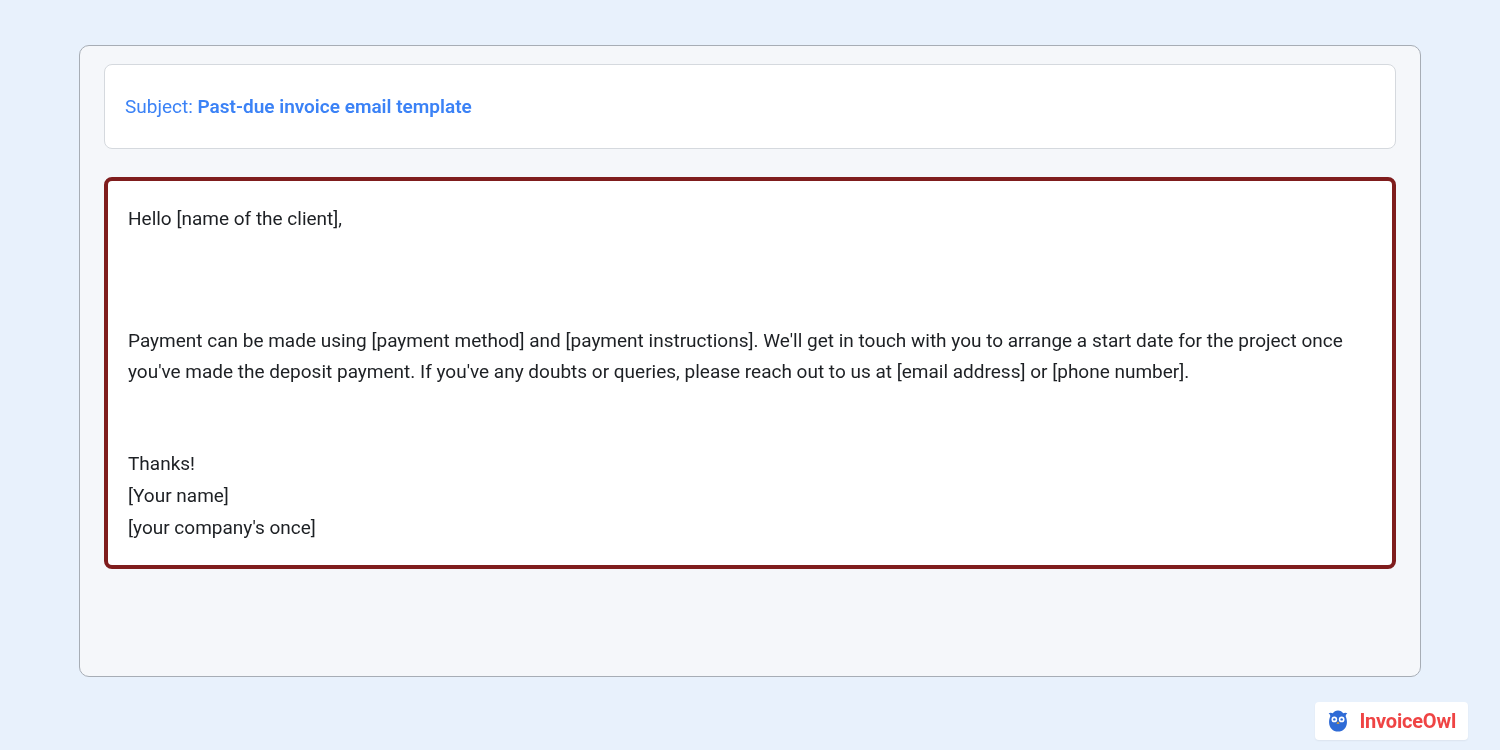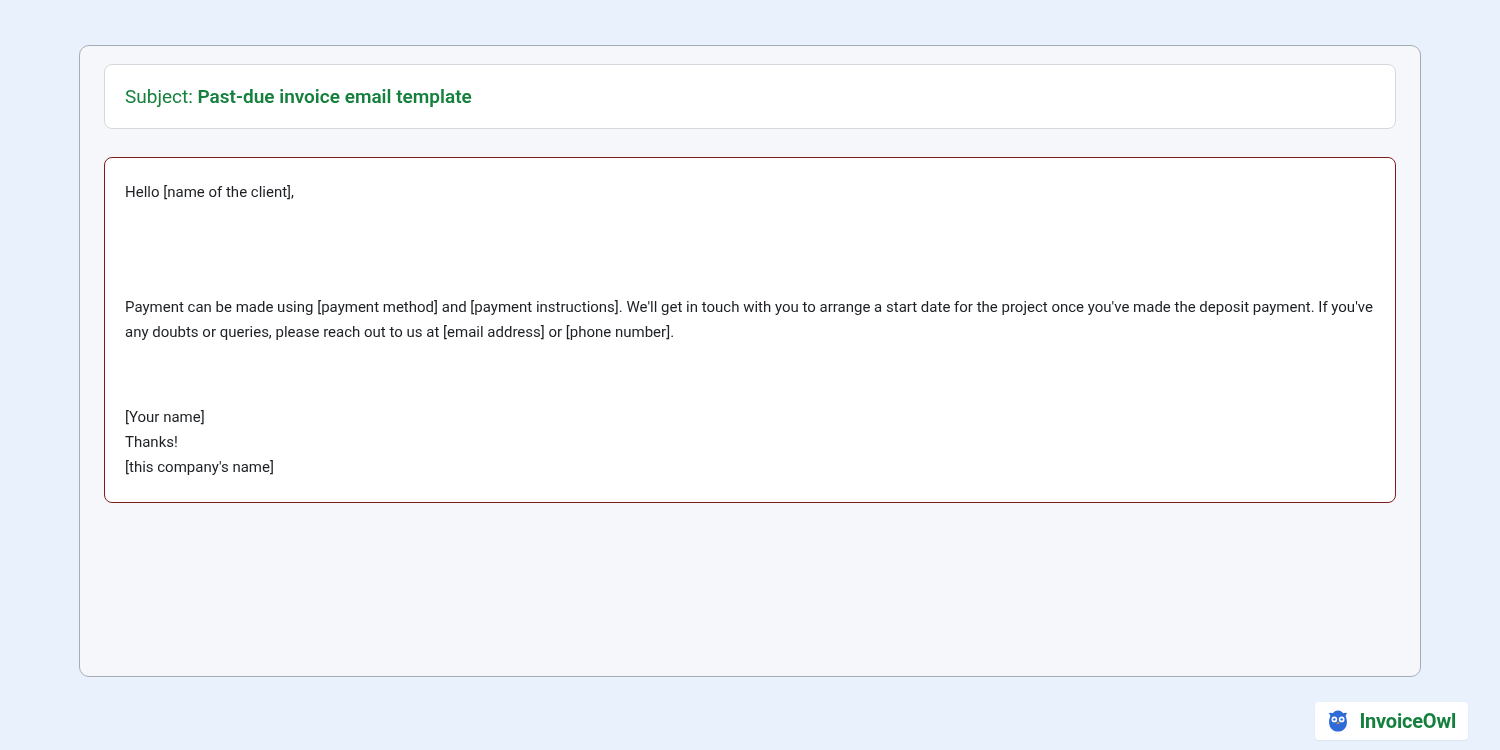--- a/index.html
+++ b/index.html
@@ -19,33 +19,33 @@
     height: 632px;
     background: #f5f7fa;
     border: 1px solid #a7adb5;
     border-radius: 10px;
     padding: 18px 24px;
   }
   .subject-row {
     background: #ffffff;
     border: 1px solid #d5d9de;
     border-radius: 8px;
-    padding: 20px 20px;
+    padding: 30px 20px;
     font-size: 19px;
-    color: #15803d;
+    color: #3b82f6;
     margin-bottom: 28px;
   }
   .subject-row .label { font-weight: 400; }
   .subject-row .value { font-weight: 600; }
   .body-row {
     background: #ffffff;
-    border: 1px solid #7f1d1d;
+    border: 4px solid #7f1d1d;
     border-radius: 8px;
     padding: 22px 20px 22px 20px;
-    font-size: 15px;
+    font-size: 19px;
     color: #1d2024;
     line-height: 1.67;
   }
   .body-row p { margin: 0; }
   .body-row .gap { height: 30px; }
   .brand {
     position: absolute;
     right: 32px;
     bottom: 10px;
     background: #ffffff;
@@ -53,44 +53,44 @@
     padding: 6px 12px 6px 10px;
     display: flex;
     align-items: center;
     gap: 8px;
     box-shadow: 0 1px 2px rgba(0,0,0,0.06);
   }
   .brand svg { width: 26px; height: 26px; display: block; }
   .brand-name {
     font-size: 20px;
     font-weight: 700;
-    color: #15803d;
+    color: #ef4444;
     letter-spacing: -0.2px;
   }
 </style>
 </head>
 <body>
 
 <div class="card">
 
   <div class="subject-row">
     <span class="label">Subject: </span><span class="value">Past-due invoice email template</span>
   </div>
 
   <div class="body-row">
     <p>Hello [name of the client],</p>
     <div class="gap"></div>
     <div class="gap"></div>
     <div class="gap"></div>
     <p>Payment can be made using [payment method] and [payment instructions]. We'll get in touch with you to arrange a start date for the project once you've made the deposit payment. If you've any doubts or queries, please reach out to us at [email address] or [phone number].</p>
     <div class="gap"></div>
     <div class="gap"></div>
+    <p>Thanks!</p>
     <p>[Your name]</p>
-    <p>Thanks!</p>
-    <p>[this company's name]</p>
+    <p>[your company's once]</p>
   </div>
 
 </div>
 
 <div class="brand">
   <span>
     <svg viewBox="0 0 64 64" fill="none">
       <path d="M32 6c-6 0-10 3-13 7-3-2-7-2-10 0 3 2 4 5 4 8-2 4-3 9-3 14 0 14 10 23 22 23s22-9 22-23c0-5-1-10-3-14 0-3 1-6 4-8-3-2-7-2-10 0-3-4-7-7-13-7z" fill="#2f6bd6"></path>
       <circle cx="23" cy="28" r="7" fill="#ffffff"></circle>
       <circle cx="41" cy="28" r="7" fill="#ffffff"></circle>

